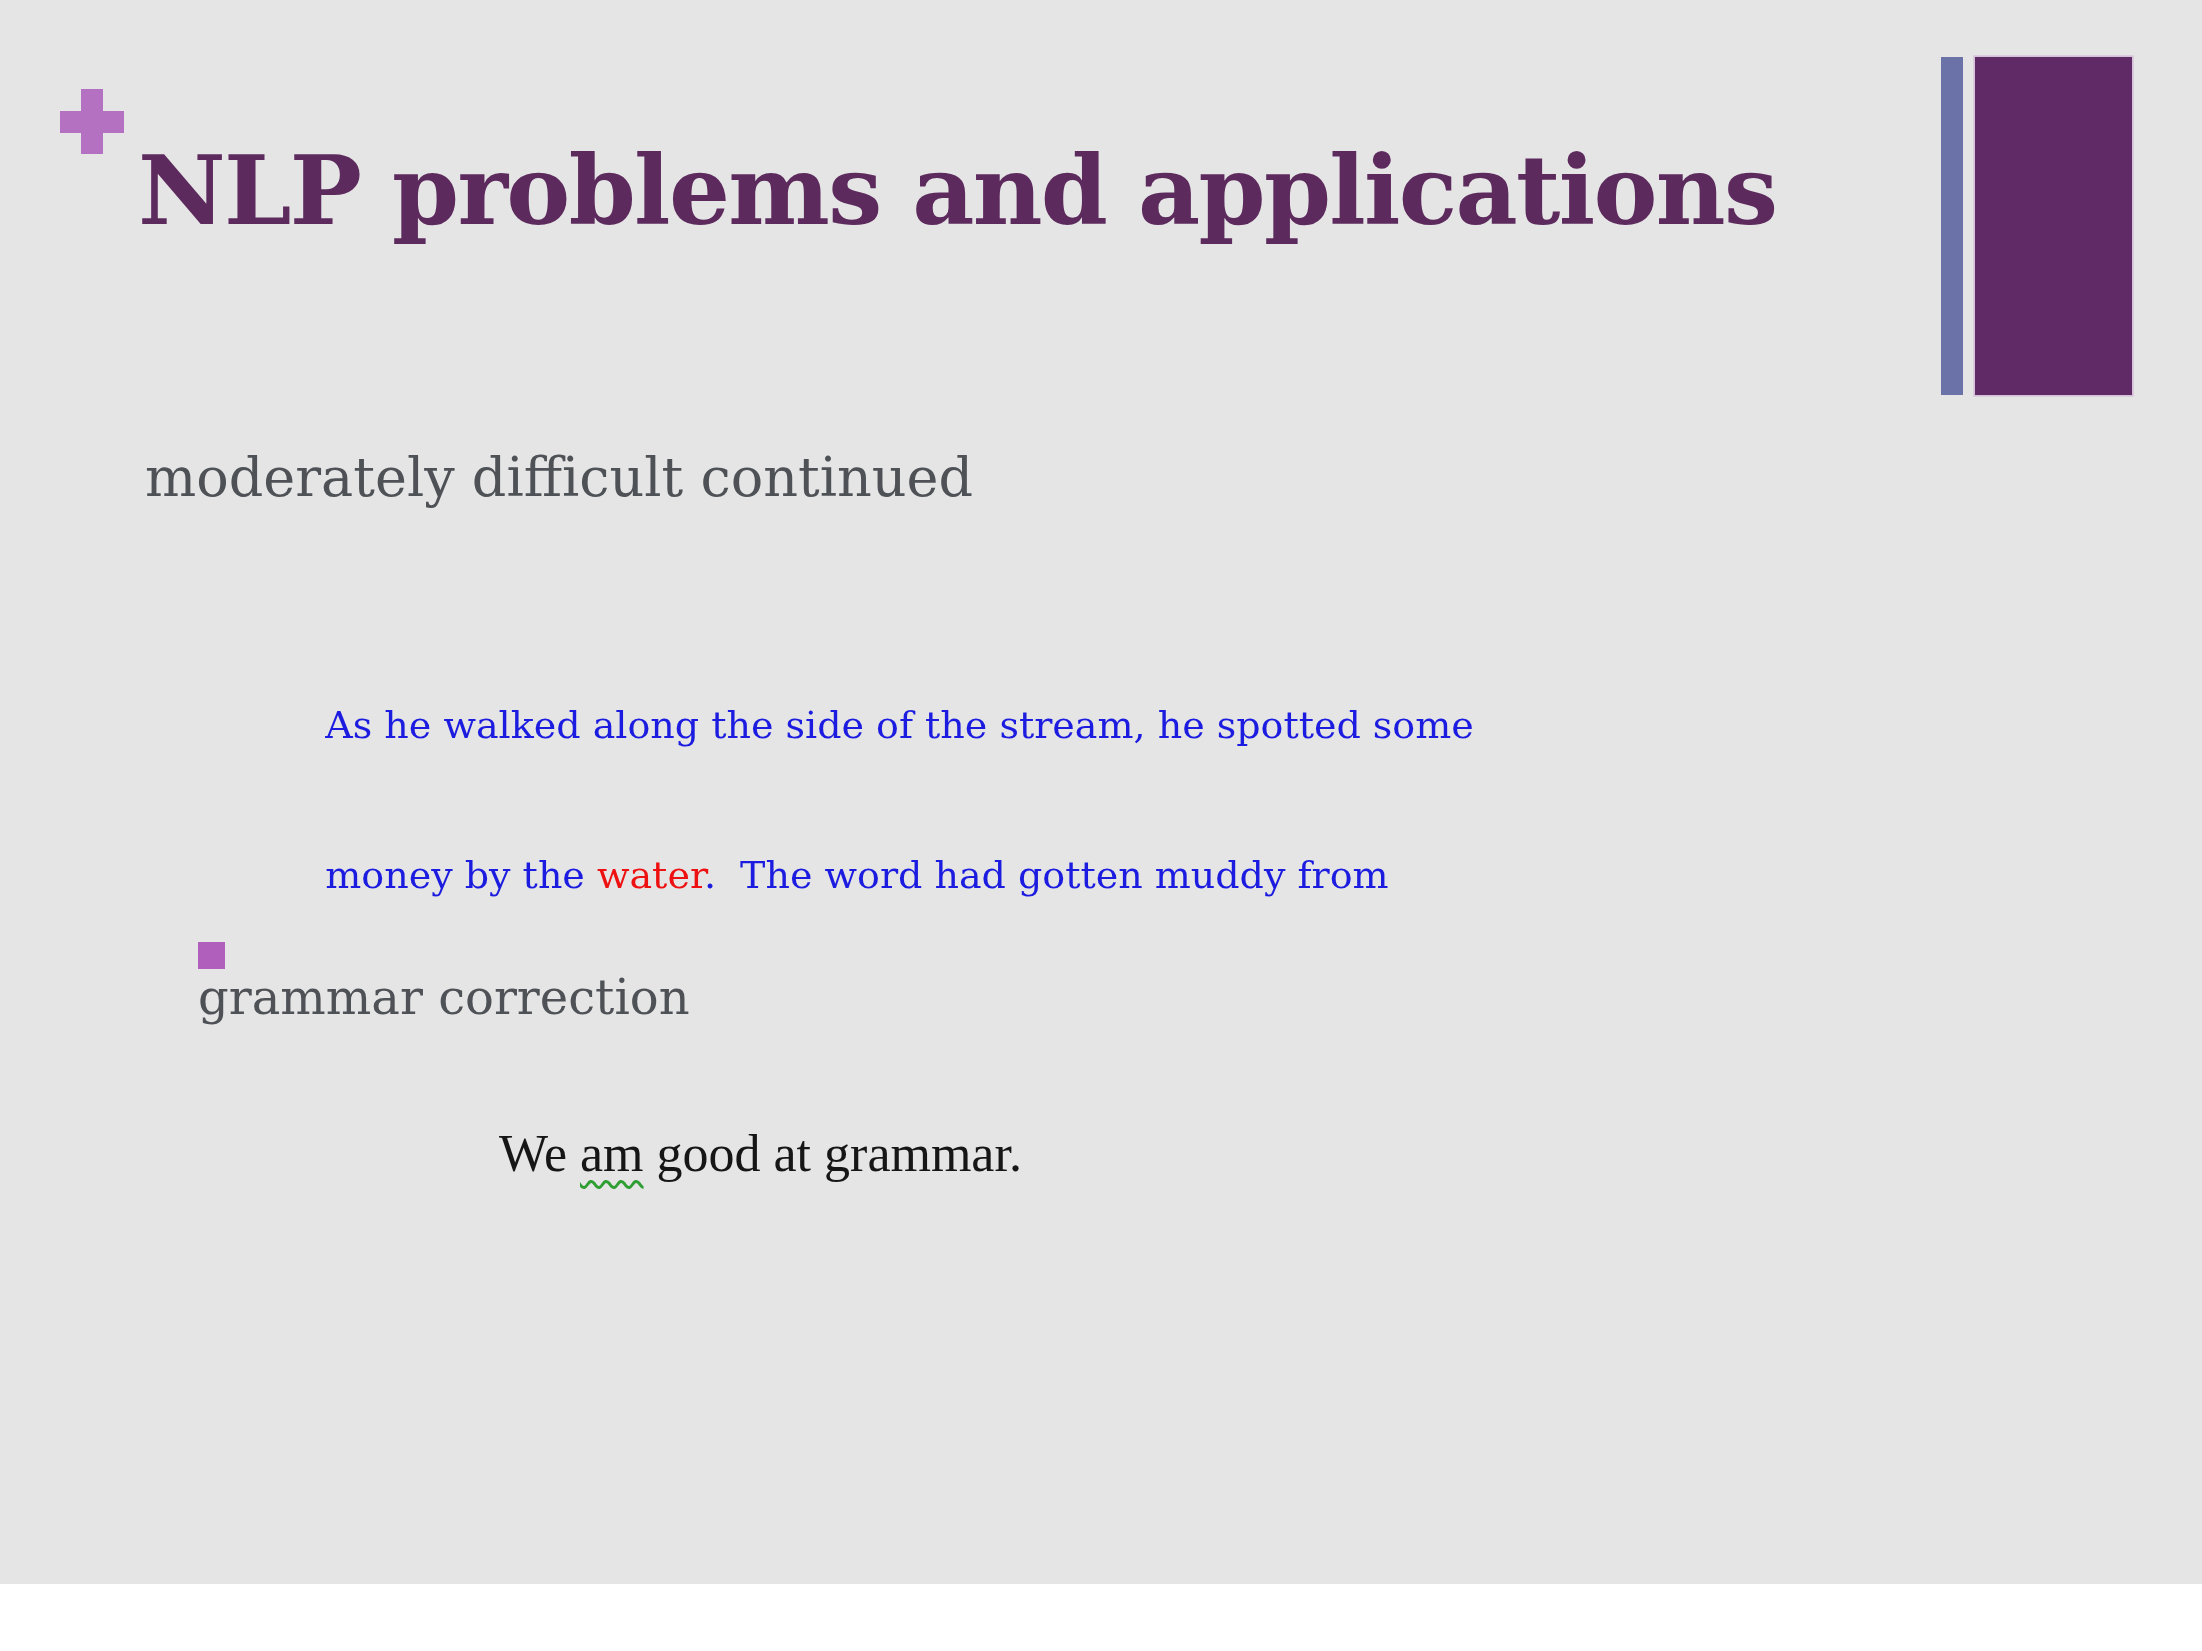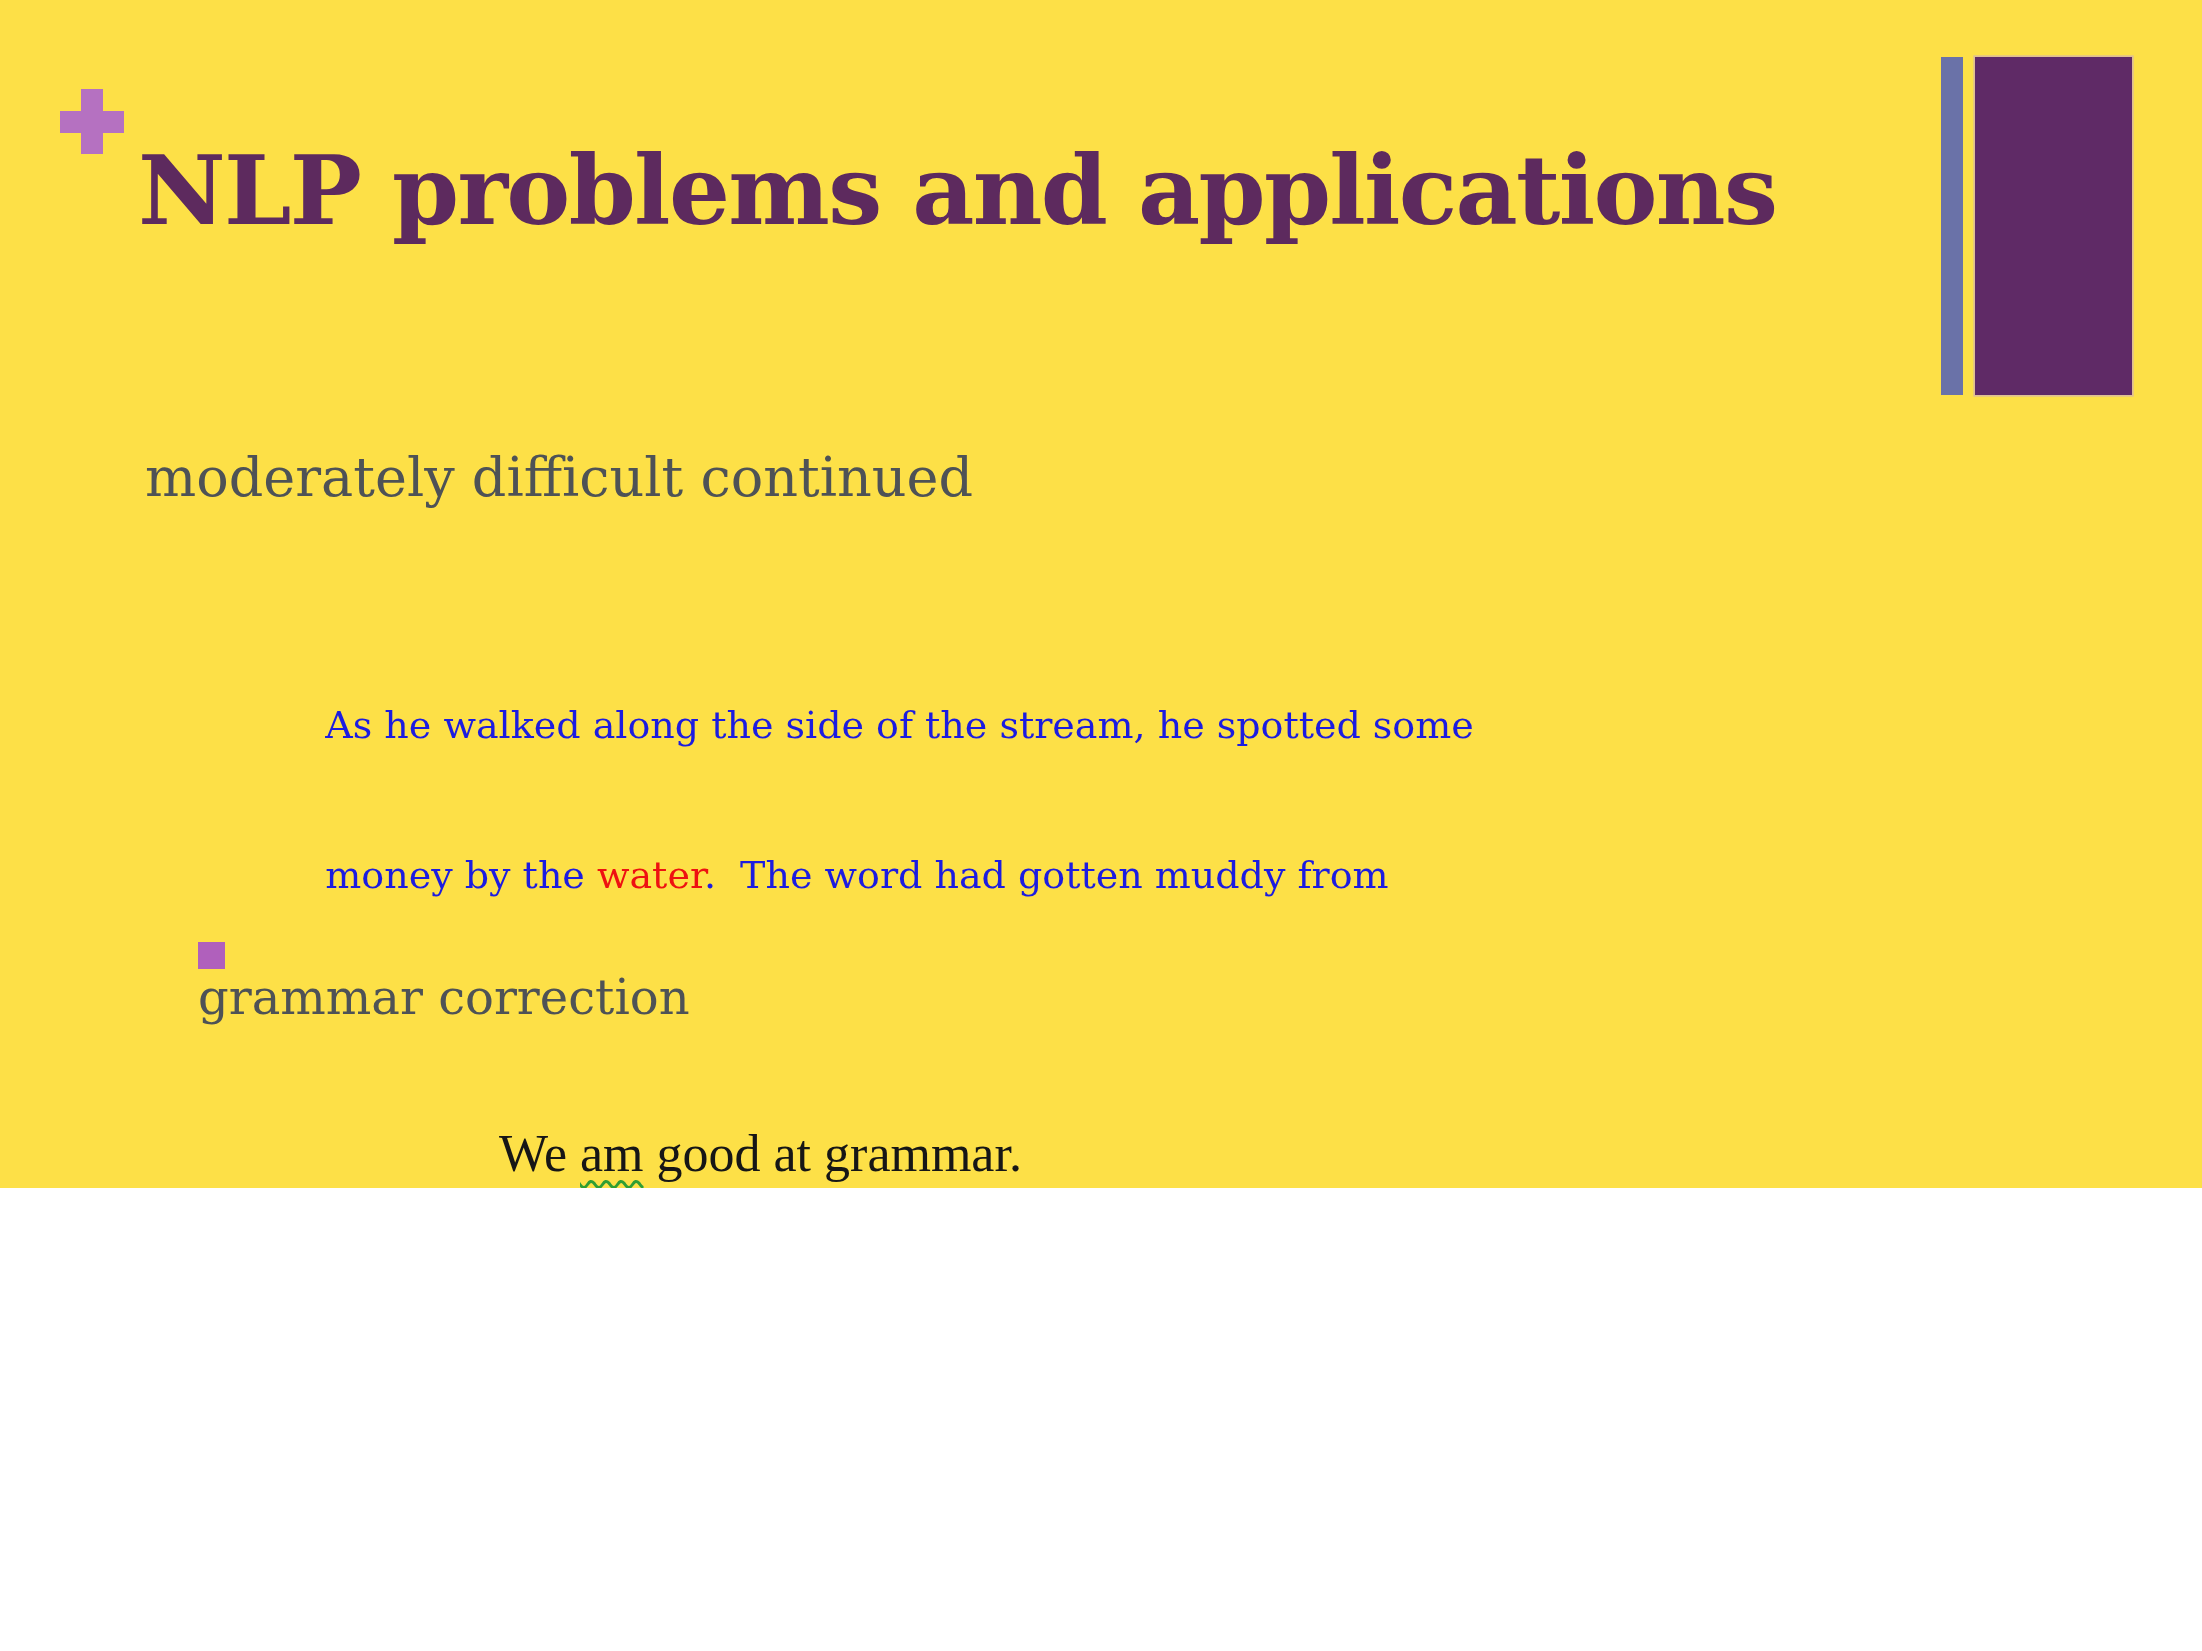--- a/index.html
+++ b/index.html
@@ -3,22 +3,22 @@
 <meta charset="utf-8">
 <style>
   html, body {
     margin: 0;
     padding: 0;
     background: #ffffff;
   }
   .slide {
     position: relative;
     width: 2203px;
-    height: 1188px;
-    background: #fde047;
+    height: 1584px;
+    background: #e5e5e5;
     overflow: hidden;
     font-family: "DejaVu Serif", "Liberation Serif", serif;
   }
 
   
   .plus {
     position: absolute;
     left: 60px;
     top: 89px;
     width: 64px;

